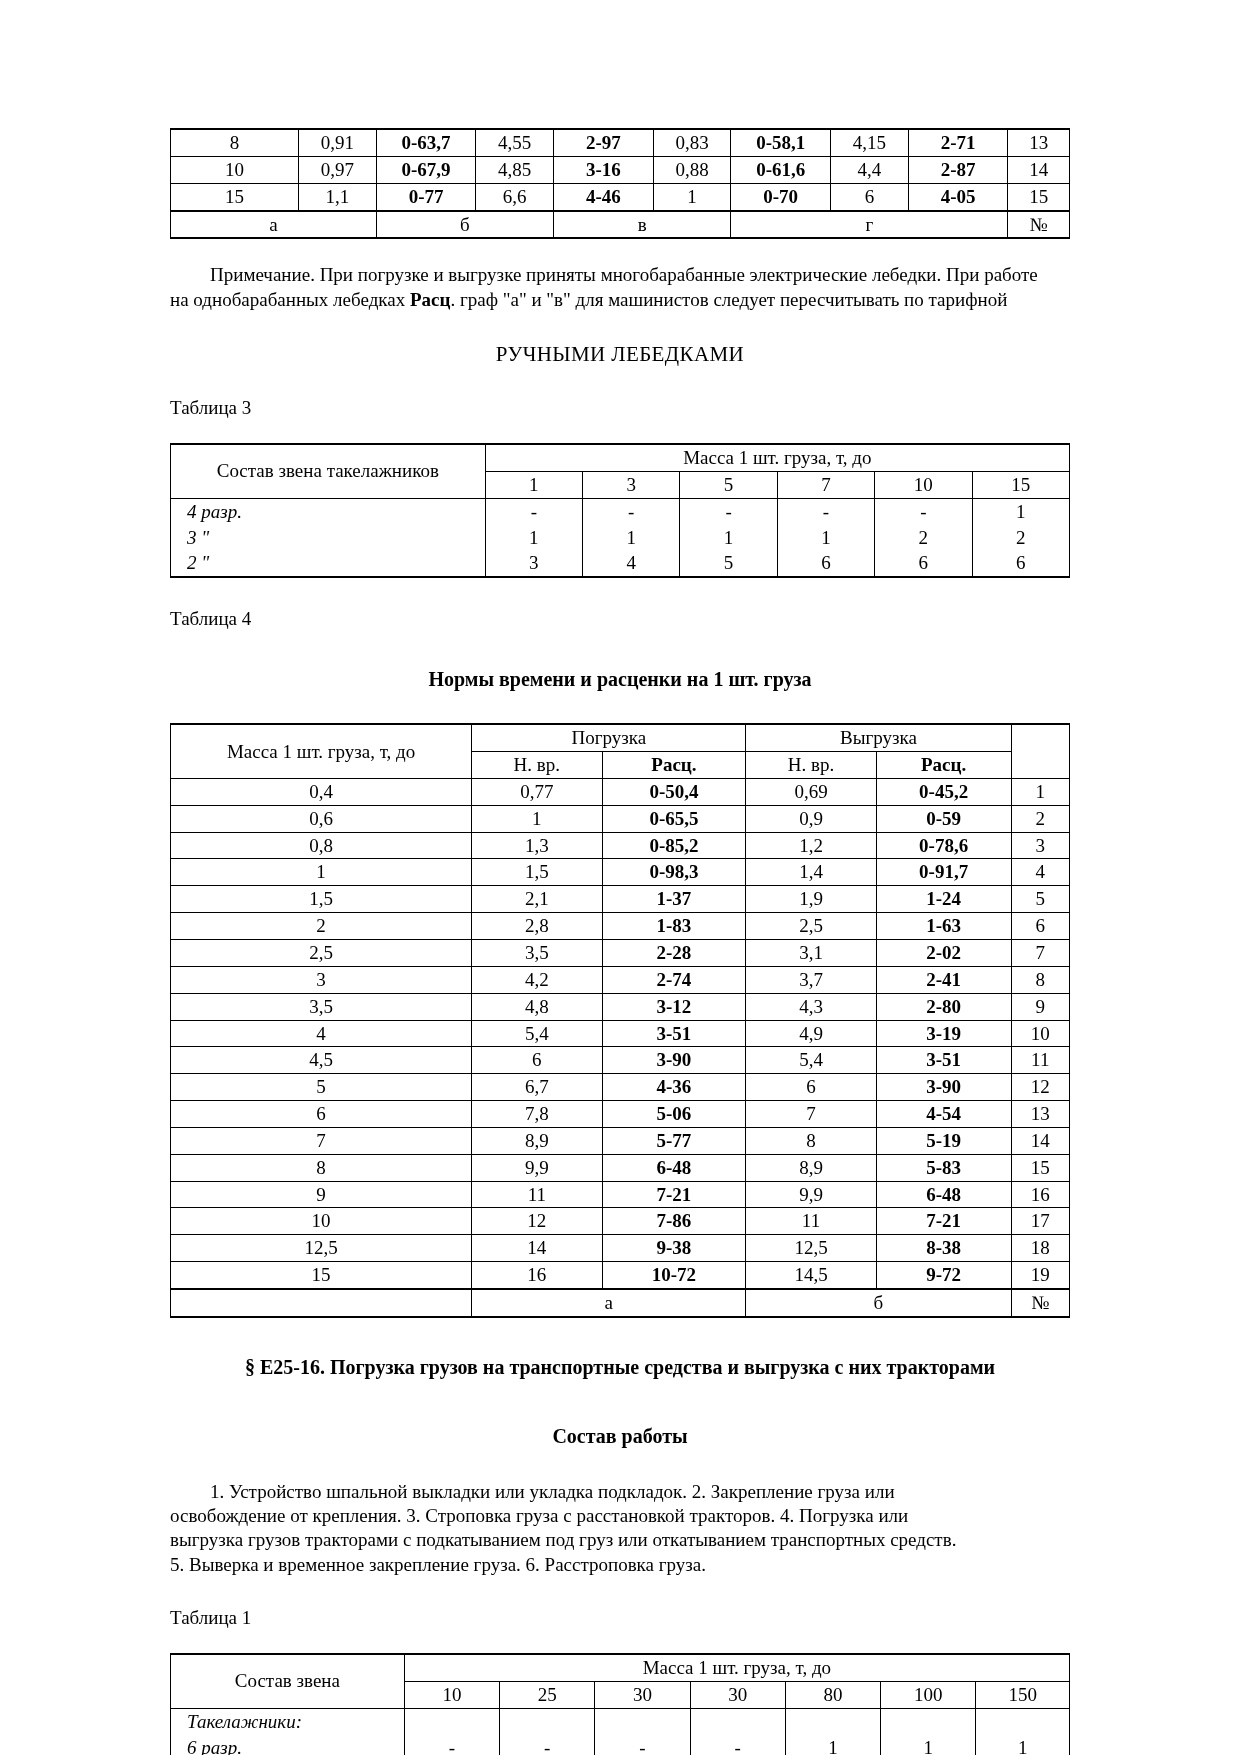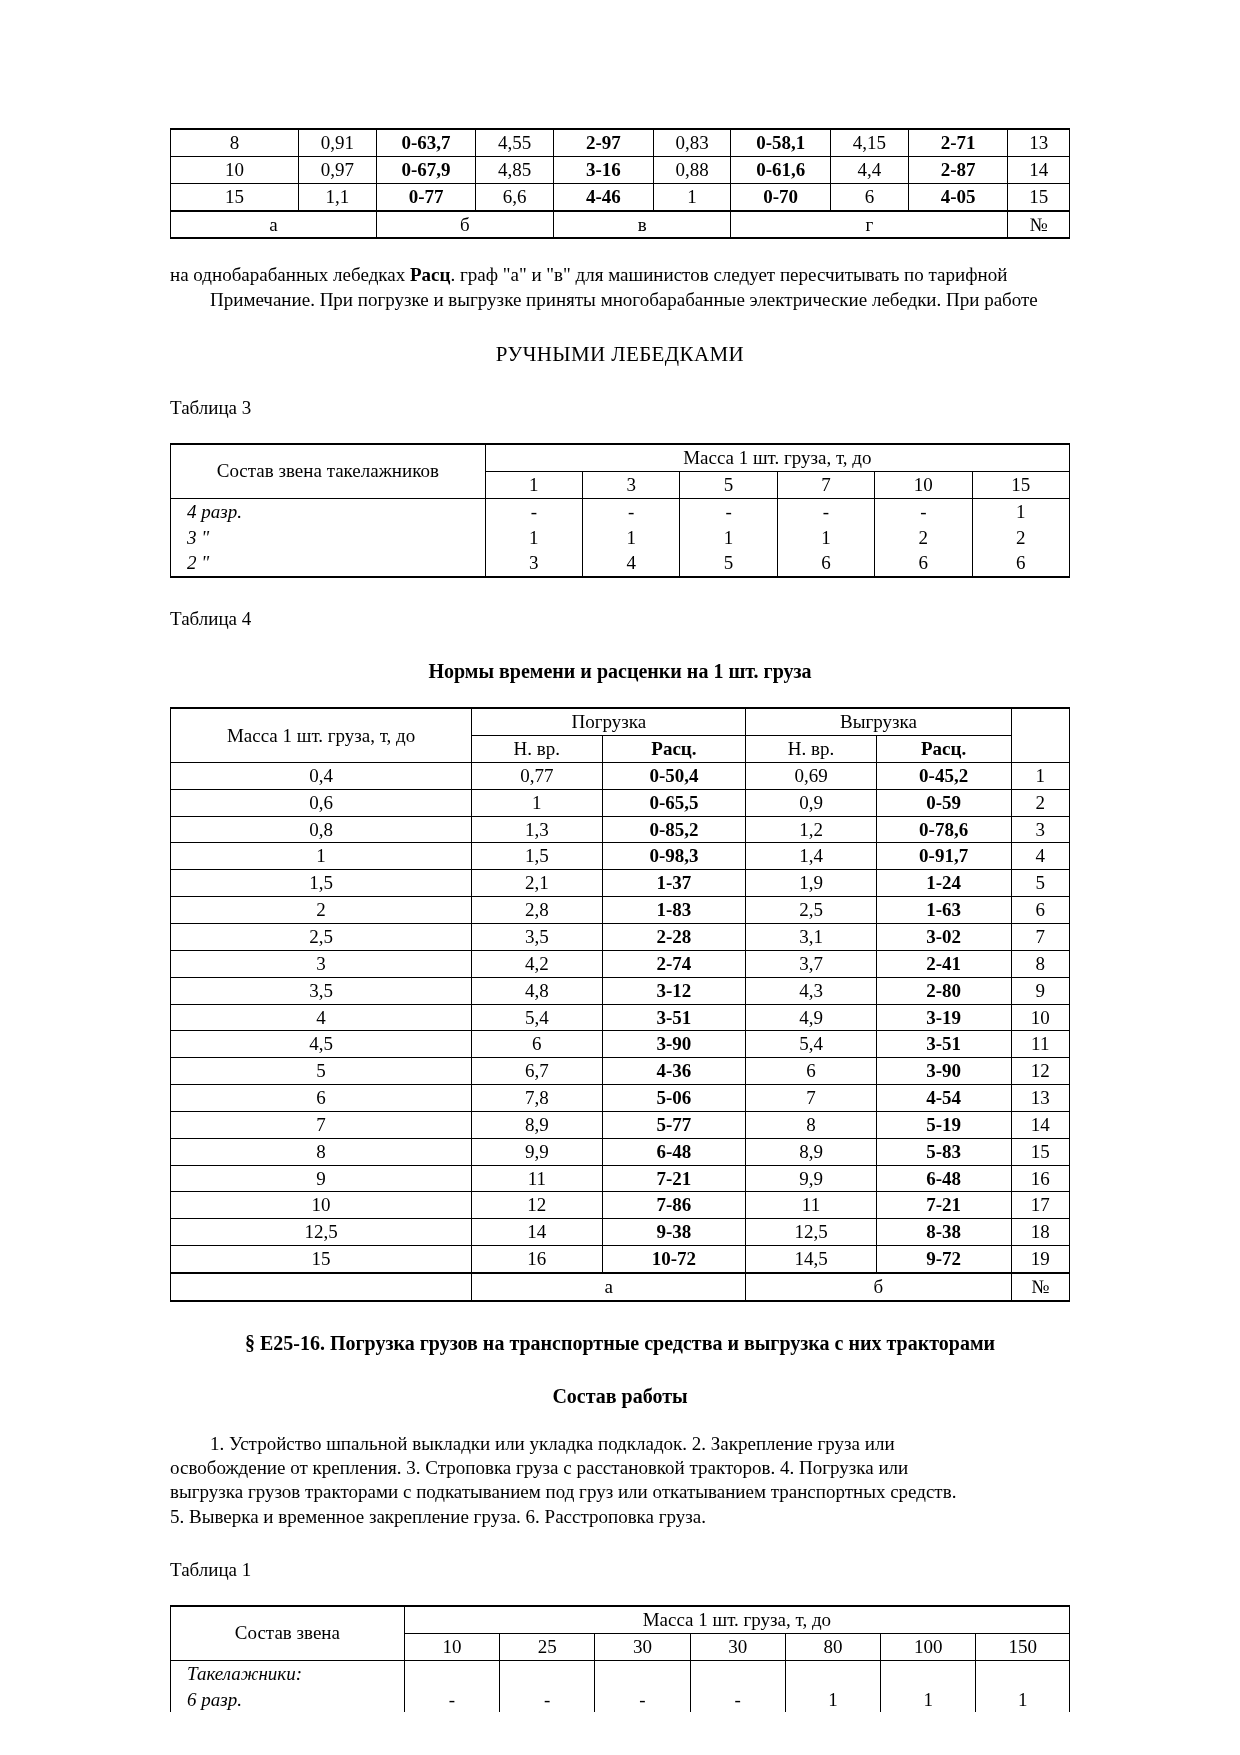--- a/index.html
+++ b/index.html
@@ -67,21 +67,21 @@
   .heading-center {
     text-align: center;
     font-size: 21px;
     letter-spacing: 0.4px;
     margin: 0;
   }
   .bold-center {
     text-align: center;
     font-weight: bold;
     font-size: 20px;
-    margin: 0;
+    margin: 8px;
   }
 </style>
 </head>
 <body>
 
 <div class="page">
 
   <table class="doc">
     <colgroup>
       <col style="width:13.5%">
@@ -138,22 +138,22 @@
         <td class="outer-top outer-bottom" colspan="2">в</td>
         <td class="outer-top outer-bottom" colspan="3">г</td>
         <td class="outer-top outer-bottom">№</td>
       </tr>
     </tbody>
   </table>
 
   <div class="spacer-24"></div>
 
   <div>
+    <p class="para">Примечание. При погрузке и выгрузке приняты многобарабанные электрические лебедки. При работе</p>
     <p class="para noindent"><span>на однобарабанных лебедках </span><span class="bold">Расц</span><span>. граф "а" и "в" для машинистов следует пересчитывать по тарифной</span></p>
-    <p class="para">Примечание. При погрузке и выгрузке приняты многобарабанные электрические лебедки. При работе</p>
   </div>
 
   <div class="spacer-30"></div>
 
   <p class="heading-center">РУЧНЫМИ ЛЕБЕДКАМИ</p>
 
   <div class="spacer-30"></div>
 
   <p class="right">Таблица 3</p>
 
@@ -291,21 +291,21 @@
           <td class="b">1-83</td>
           <td>2,5</td>
           <td class="b">1-63</td>
           <td>6</td>
         </tr>
       <tr>
           <td>2,5</td>
           <td>3,5</td>
           <td class="b">2-28</td>
           <td>3,1</td>
-          <td class="b">3-02</td>
+          <td class="b">2-02</td>
           <td>7</td>
         </tr>
       <tr>
           <td>3</td>
           <td>4,2</td>
           <td class="b">2-74</td>
           <td>3,7</td>
           <td class="b">2-41</td>
           <td>8</td>
         </tr>

